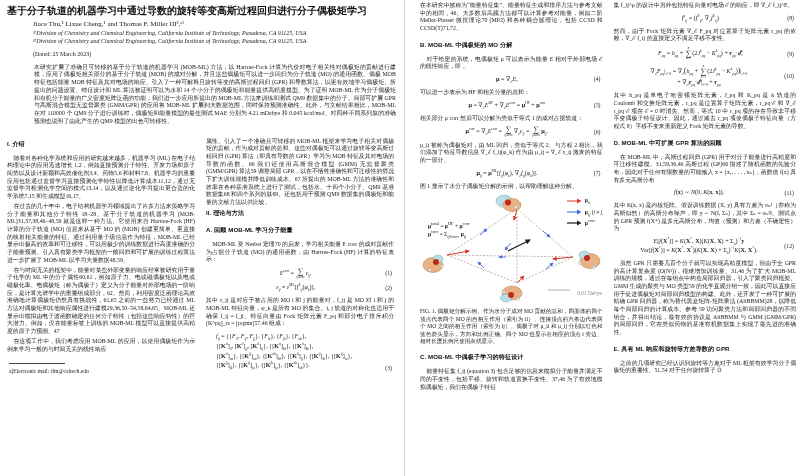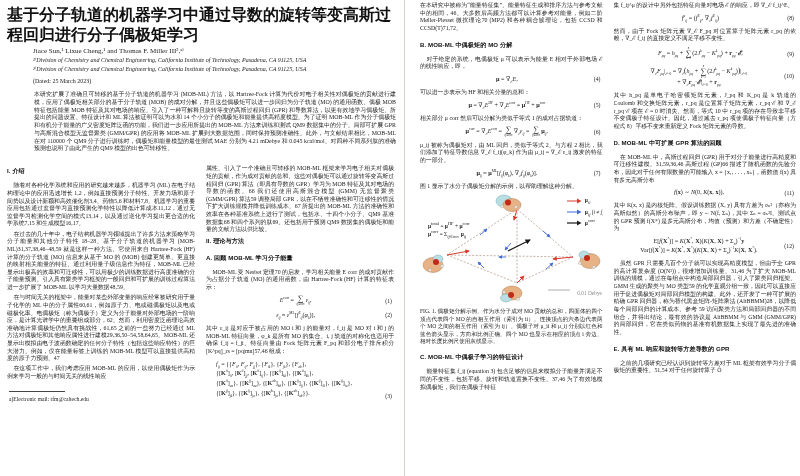--- a/index.html
+++ b/index.html
@@ -4,21 +4,21 @@
 <style>
   html,body{margin:0;padding:0;background:#ffffff;}
   #paper{position:relative;width:800px;height:476px;background:#ffffff;overflow:hidden;
          font-family:"Liberation Serif","DejaVu Serif",serif;color:#1c1c1c;
          -webkit-font-smoothing:antialiased;}
   .page{position:absolute;top:0;height:476px;overflow:hidden;}
   .page1{left:0;width:405px;border-right:1px solid #d8d4d0;padding:0 0 0 7px;box-sizing:border-box;}
   .page2{left:412px;width:388px;padding:2px 4px 0 8px;box-sizing:border-box;}
 
   h1.title{font-family:"Liberation Sans","DejaVu Sans",sans-serif;font-weight:bold;
-           font-size:16px;line-height:1.25;margin:5px 4px 0 0;color:#111;}
+           font-size:10px;line-height:1.25;margin:5px 4px 0 0;color:#111;}
   .authors{font-size:7px;margin:2px 0 2px 26px;}
   .affil{font-size:6px;font-style:italic;margin:0 10px 1px 26px;line-height:1.25;}
   .dated{font-size:6px;margin:5px 0 7px 26px;}
   .abstract{font-size:5.9px;line-height:1.32;text-align:justify;margin:0 8px 0 27px;}
 
   .cols{display:flex;gap:11px;margin-top:12px;}
   .page2 .cols{margin-top:0;}
   .col{width:188px;overflow:hidden;}
   .page2 .col{width:184px;}
   .col p{font-size:5.85px;line-height:1.31;text-align:justify;margin:0 0 2.5px 0;text-indent:1.1em;}
@@ -52,21 +52,21 @@
   sub,sup{line-height:0;}
 </style>
 </head>
 <body>
 
 <div id="paper">
 
   <section class="page page1">
     <header>
       <h1 class="title">基于分子轨道的机器学习中通过导数的旋转等变高斯过程回归进行分子偶极矩学习</h1>
-      <div class="authors">Jiace Sun,¹ Lixue Cheng,¹ and Thomas F. Miller III²,ᵃ⁾</div>
+      <div class="authors">Jiace Thu,¹ Lixue Cheng,¹ and Thomas F. Miller III²,ᵃ⁾</div>
       <div class="affil">¹⁾Division of Chemistry and Chemical Engineering, California Institute of Technology, Pasadena, CA 91125, USA</div>
       <div class="affil">²⁾Division of Chemistry and Chemical Engineering, California Institute of Technology, Pasadena, CA 91125, USA</div>
       <div class="dated">(Dated: 25 March 2023)</div>
       <p class="abstract">本研究扩展了准确且可转移的基于分子轨道的机器学习 (MOB-ML) 方法，以 Hartree-Fock 计算为代价对电子相关性对偶极矩的贡献进行建模，应用了偶极矩相关部分的基于分子轨道 (MOB) 的成对分解，并且这些偶极矩可以进一步回归为分子轨道 (MO) 的通用函数。偶极 MOB 特征包括能量 MOB 特征及其对电场的响应。引入了一种可解释且旋转等变的高斯过程回归 (GPR) 和导数算法，以更有效地学习偶极矩。所提出的问题设置、特征设计和 ML 算法被证明可以为水和 14 个小分子的偶极矩和能量提供高精度模型。为了证明 MOB-ML 作为分子偶极矩和有机分子能量的广义密度矩阵泛函的功能，我们进一步应用所提出的 MOB-ML 方法来训练和测试 QM9 数据集中的分子。局部可扩展 GPR 与高斯混合模型无监督聚类 (GMM/GPR) 的应用将 MOB-ML 扩展到大数据范围，同时保持预测准确性。此外，与文献结果相比，MOB-ML 在对 110000 个 QM9 分子进行训练时，偶极矩和能量模型的最佳测试 MAE 分别为 4.21 mDebye 和 0.045 kcal/mol。对四种不同系列肽的准确预测也说明了由此产生的 QM9 模型的出色可转移性。</p>
     </header>
 
     <div class="cols">
       <div class="col">
         <h2 class="sec">I. 介绍</h2>
         <p>随着对各种化学系统和应用的研究越来越多，机器学习 (ML) 在电子结构理论中的应用迅速增长 1,2，例如直接预测分子特性、开发力场和原子间势以及设计新颖和高效催化剂3,4、药物5,6 和材料7,8。机器学习的重要应用包括通过监督学习直接预测化学特性以降低计算成本11,12，通过无监督学习检测化学空间的模式13,14，以及通过逆化学习提出更合适的化学系统7,15 和生成模型16,17。</p>

